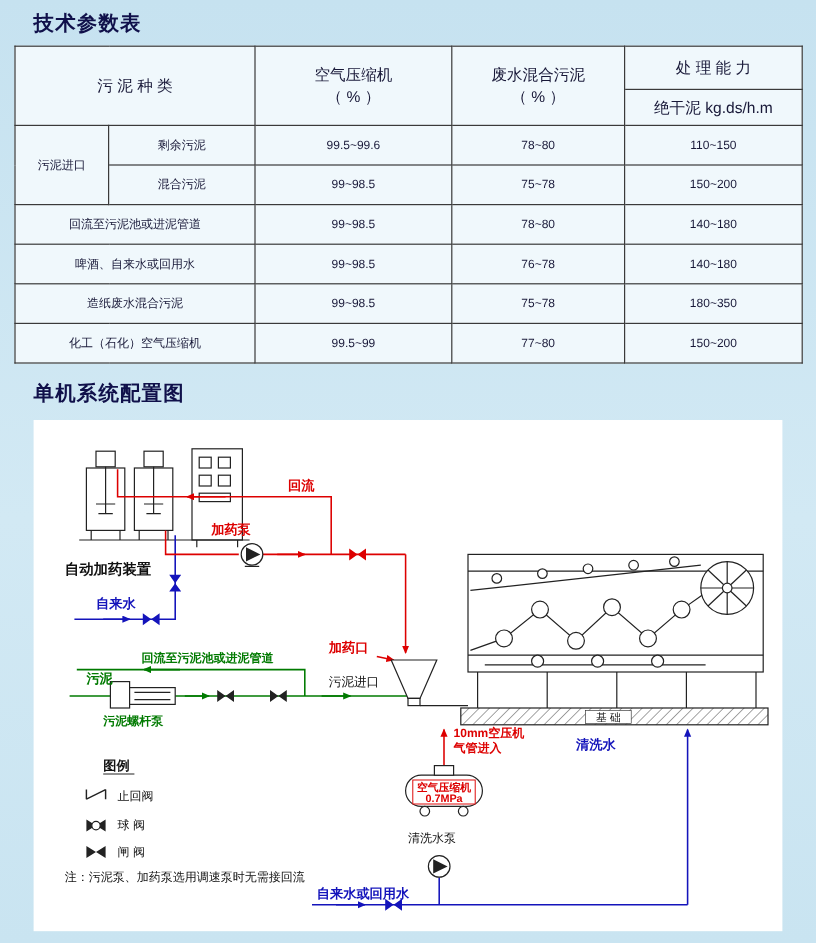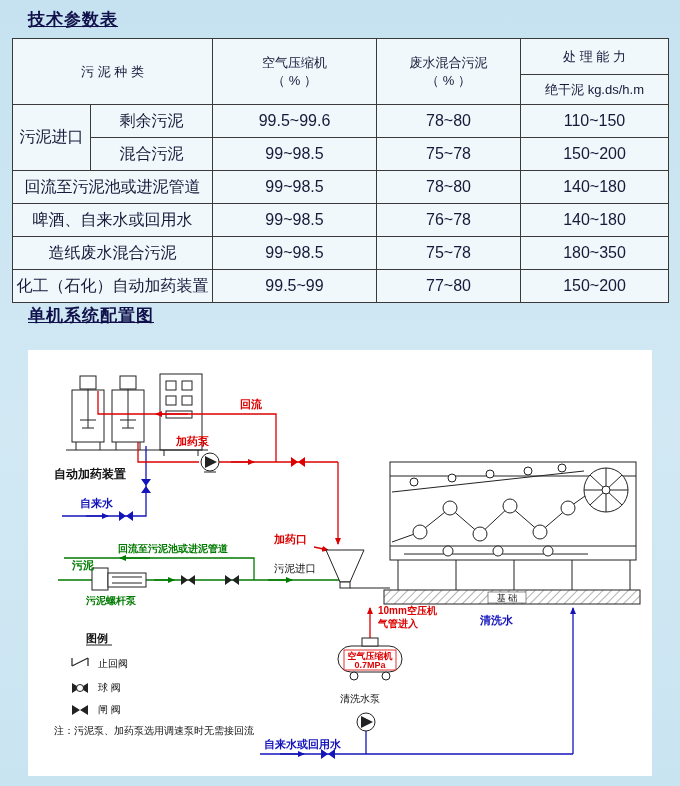--- a/index.html
+++ b/index.html
@@ -5,30 +5,30 @@
   html,body { margin:0; padding:0; }
   body { width:680px; height:786px; font-family:"Liberation Sans",sans-serif; }
   .page {
     position:relative; width:680px; height:786px; overflow:hidden;
     background:linear-gradient(180deg,#c6e2f0 0%,#d2e9f4 55%,#c9e4f1 100%);
   }
   .section-title {
     position:absolute; left:28px; margin:0;
     font-size:17px; font-weight:bold; color:#10104a; letter-spacing:1px;
   }
-  #title1 { top:8px;text-decoration:underline; }
-  #title2 { top:304px;text-decoration:underline; }
+  #title1 { top:8px; }
+  #title2 { top:316px; }
 
   table.params {
     position:absolute; top:38px; left:12px; width:656px;
     border-collapse:collapse; background:#f0f8fc; table-layout:fixed;
   }
   table.params th, table.params td {
     border:1px solid #3a3a3a; color:#181838; text-align:center;
-    font-size:16px; padding:2px 3px; font-weight:normal;
+    font-size:10px; padding:2px 3px; font-weight:normal;
   }
   table.params th { font-size:13px; }
   tr.hr1 { height:36px; }
   tr.hr2 { height:30px; }
   tr.dr  { height:33px; }
 
   .diagram-box {
     position:absolute; top:350px; left:28px; width:624px; height:426px;
     background:#ffffff;
   }
@@ -96,21 +96,21 @@
         <td>76~78</td>
         <td>140~180</td>
       </tr>
       <tr class="dr">
         <td colspan="2">造纸废水混合污泥</td>
         <td>99~98.5</td>
         <td>75~78</td>
         <td>180~350</td>
       </tr>
       <tr class="dr">
-        <td colspan="2">化工（石化）自动加药装置</td>
+        <td colspan="2">化工（石化）空气压缩机</td>
         <td>99.5~99</td>
         <td>77~80</td>
         <td>150~200</td>
       </tr>
     </tbody>
   </table>
 
   <h1 id="title2" class="section-title">单机系统配置图</h1>
 
   <div class="diagram-box">

